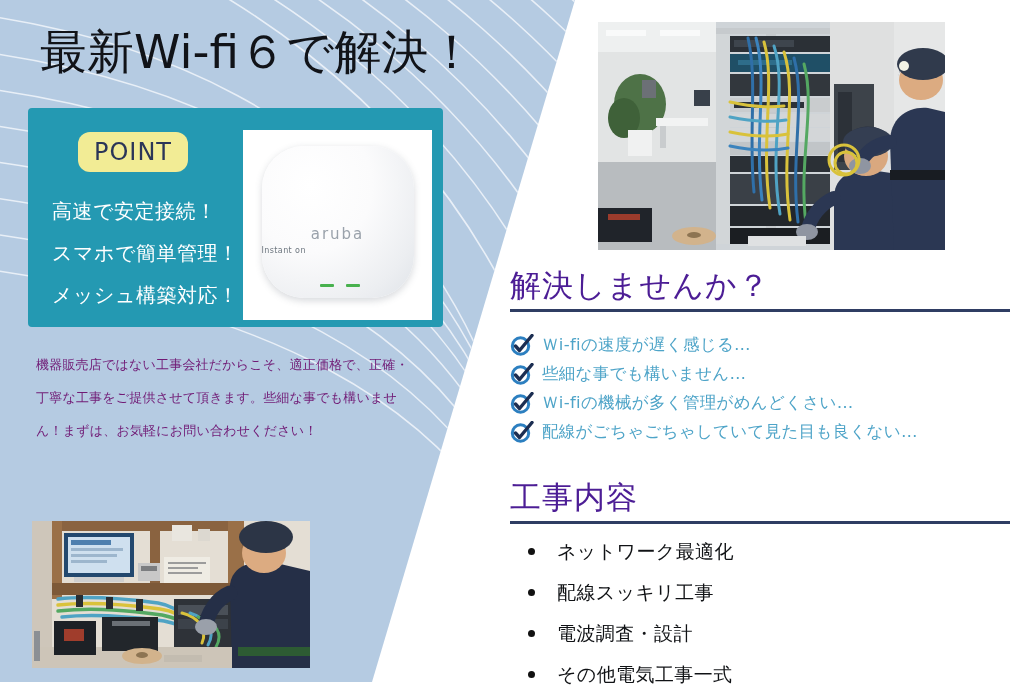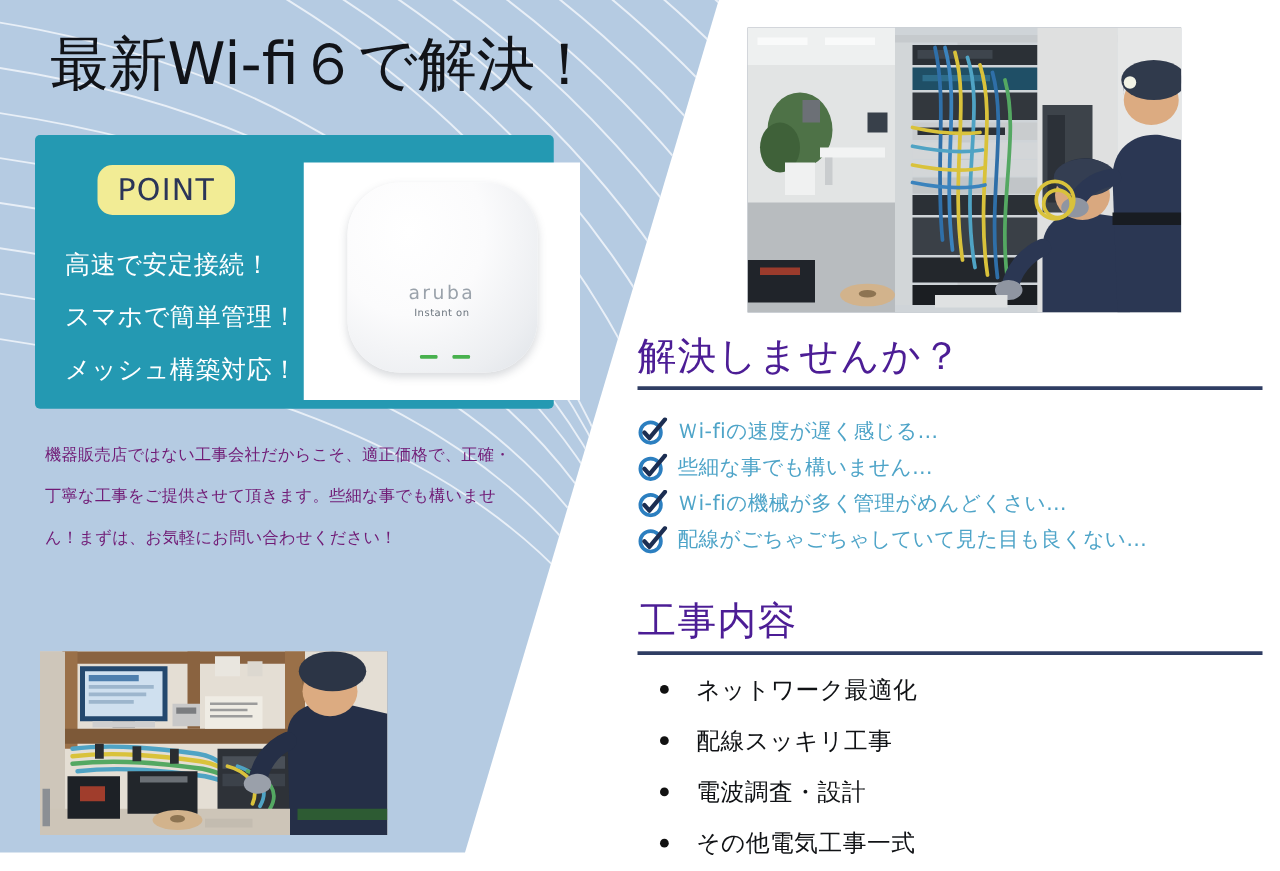--- a/index.html
+++ b/index.html
@@ -39,36 +39,36 @@
   .point-lines{position:absolute;left:24px;top:82px;width:200px;}
   .point-line{
     color:#ffffff;font-size:20px;line-height:42px;
     white-space:nowrap;letter-spacing:0.5px;
     font-family:"DejaVu Sans","Liberation Sans",sans-serif;
   }
 
   
   .ap-photo{
     position:absolute;left:243px;top:130px;width:189px;height:190px;
-    background:#ffffff;overflow:hidden;padding-left:32px;
+    background:#ffffff;overflow:hidden;
   }
   .ap-body{
     position:absolute;left:50%;top:50%;transform:translate(-50%,-52%);
     width:152px;height:152px;border-radius:42px;
     background:
       radial-gradient(ellipse at 32% 26%, #ffffff 0%, #fbfbfc 42%, #eceef1 78%, #dfe3e8 100%);
     box-shadow:0 3px 7px rgba(80,90,105,.22);
   }
   .ap-logo{
     position:absolute;left:0;right:0;top:52%;text-align:center;
     color:#9aa2ab;font-size:15px;letter-spacing:2px;
     font-family:"DejaVu Sans","Liberation Sans",sans-serif;
   }
   .ap-sub{
-    position:absolute;left:0;right:0;top:66%;text-align:center;
+    position:absolute;left:0;right:0;top:66%;text-align:left;
     color:#6d767f;font-size:8px;letter-spacing:.4px;
     font-family:"DejaVu Sans","Liberation Sans",sans-serif;
   }
   .ap-led{position:absolute;bottom:11px;width:14px;height:3px;background:#48b14e;border-radius:1px;}
   .ap-led.l{left:58px;}
   .ap-led.r{left:84px;}
 
   
   .lead-para{
     position:absolute;left:36px;top:348px;width:375px;

